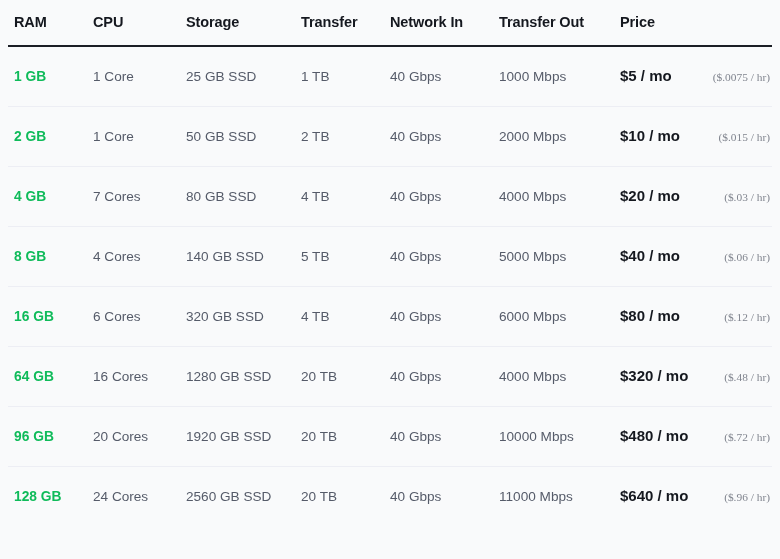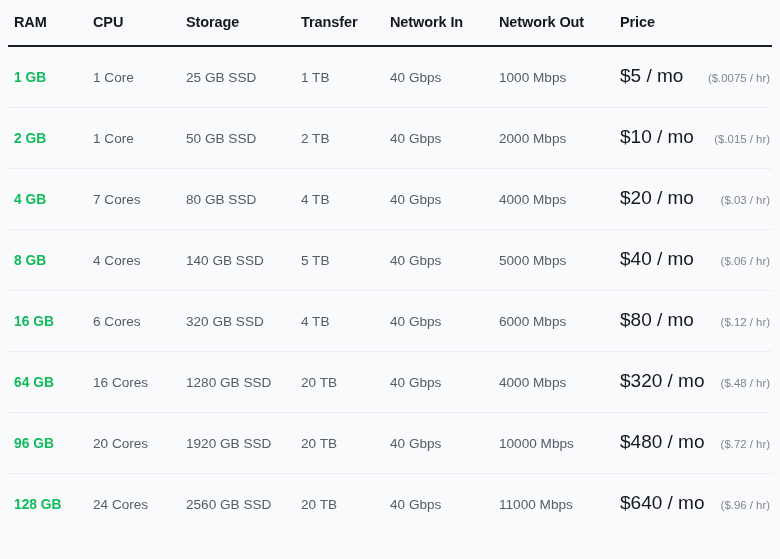--- a/index.html
+++ b/index.html
@@ -74,31 +74,32 @@
   
   td.cell-price {
     padding-left: 0;
   }
   .price-inner {
     display: flex;
     align-items: baseline;
     width: 100%;
   }
   .price-month {
-    font-size: 19px;
-    font-weight: normal;
+    font-size: 15px;
+    font-weight: bold;
     color: #15181f;
     white-space: nowrap;
   }
   .price-hour {
     margin-left: auto;
     padding-right: 2px;
     font-size: 11.4px;
     color: #81858f;
     white-space: nowrap;
+    font-family: Liberation Serif, serif;
   }
 </style>
 </head>
 <body>
 
 <div class="pricing-table-wrap">
   <table class="pricing-table">
     <colgroup>
       <col class="c-ram">
         <col class="c-cpu">
@@ -108,21 +109,21 @@
         <col class="c-netout">
         <col class="c-price">
     </colgroup>
     <thead>
       <tr>
         <th class="col-ram">RAM</th>
         <th>CPU</th>
         <th>Storage</th>
         <th>Transfer</th>
         <th>Network In</th>
-        <th>Network Out</th>
+        <th>Transfer Out</th>
         <th>Price</th>
       </tr>
     </thead>
     <tbody id="table-body">
         <tr>
           <td class="cell-ram">1 GB</td>
           <td>1 Core</td>
           <td>25 GB SSD</td>
           <td>1 TB</td>
           <td>40 Gbps</td>

